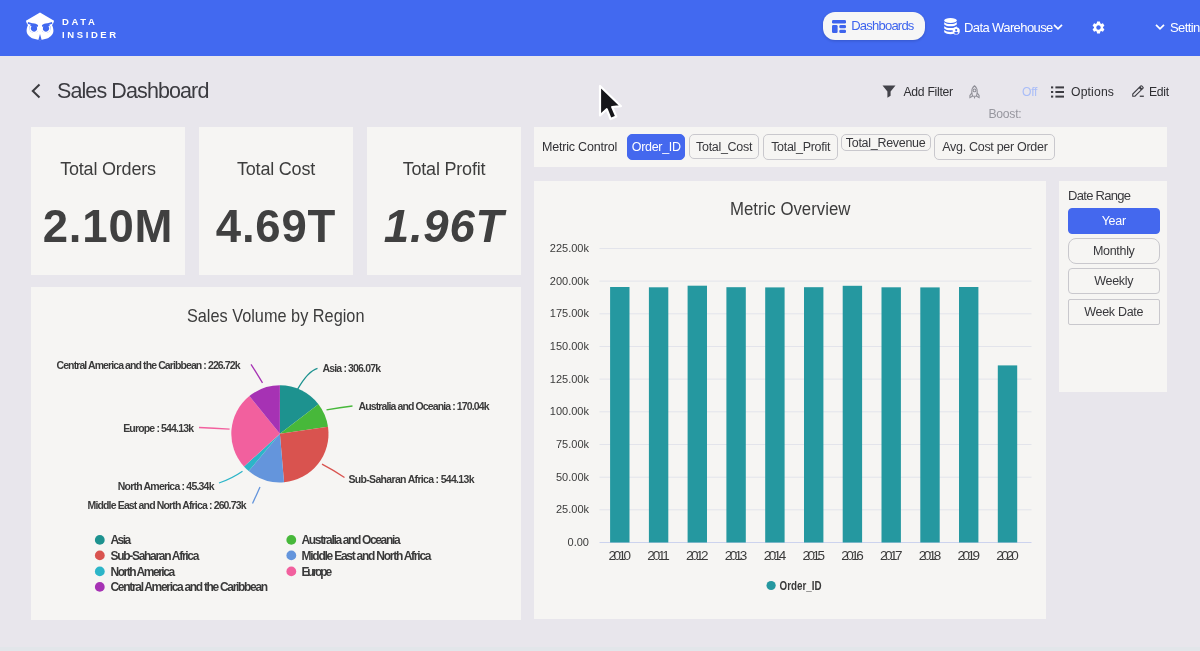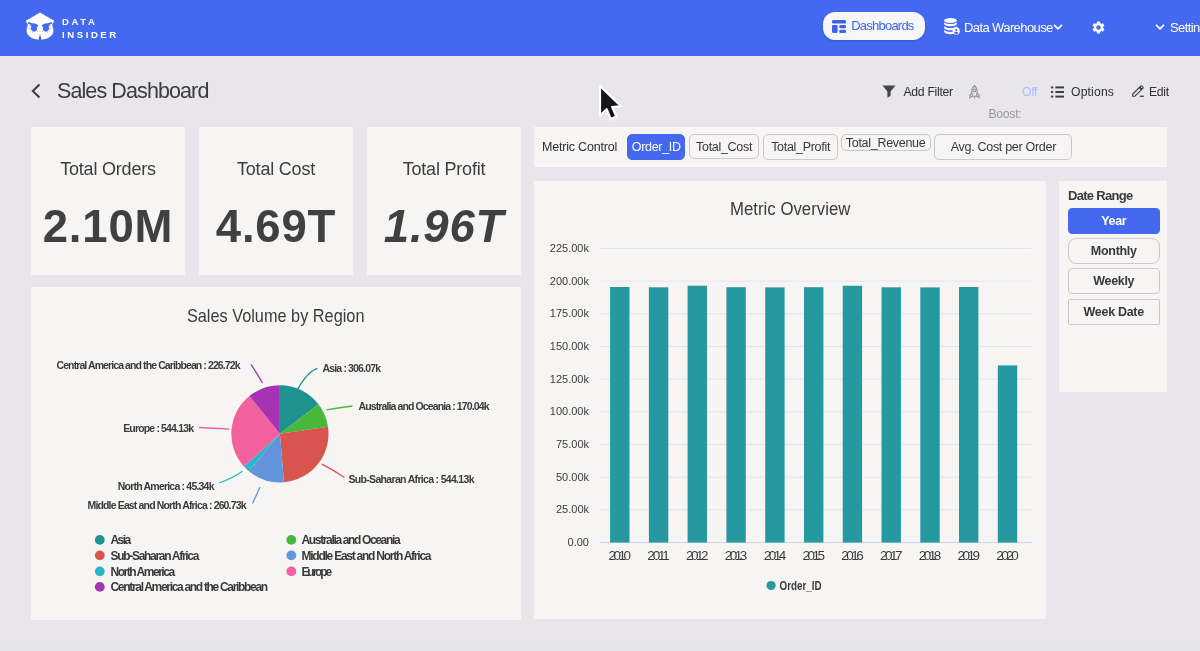--- a/index.html
+++ b/index.html
@@ -119,24 +119,24 @@
   <div class="statlbl" style="top:32px;">Total Profit</div>
   <div class="statval" style="top:74.5px;font-style:italic;">1.96T</div>
 </div>
 
 <div class="card" style="left:533.5px;top:126.7px;width:633.3px;height:40.5px;">
   <span class="abs" style="left:8.5px;top:13.5px;font-size:12.5px;color:#2f2f33;letter-spacing:-0.2px;">Metric Control</span>
   <div class="btn sel" style="left:93.6px;top:7.8px;width:58.3px;height:25.7px;">Order_ID</div>
   <div class="btn" style="left:155.4px;top:7.8px;width:70.4px;height:25px;">Total_Cost</div>
   <div class="btn" style="left:229.3px;top:7.8px;width:75.6px;height:25.7px;">Total_Profit</div>
   <div class="btn" style="left:307.1px;top:7.8px;width:90px;height:17px;">Total_Revenue</div>
-  <div class="btn" style="left:400.9px;top:7.8px;width:138px;height:25.7px;">Avg. Cost per Order</div>
-</div>
-
-<div class="card" style="left:1059px;top:181px;width:107.8px;height:211px;font-weight:bold;">
+  <div class="btn" style="left:400.9px;top:7.8px;width:121px;height:25.7px;">Avg. Cost per Order</div>
+</div>
+
+<div class="card" style="left:1059px;top:181px;width:107.8px;height:211px;">
   <span class="abs" style="left:9px;top:7px;font-size:13px;color:#3a3a3e;letter-spacing:-0.7px;">Date Range</span>
   <div class="btn sel" style="left:8.5px;top:27.2px;width:92.5px;height:25.5px;border-radius:4px;">Year</div>
   <div class="btn" style="left:8.5px;top:57.3px;width:92.5px;height:25.5px;border-radius:8px;">Monthly</div>
   <div class="btn" style="left:8.5px;top:87.3px;width:92.5px;height:25.5px;border-radius:4px;">Weekly</div>
   <div class="btn" style="left:8.5px;top:118px;width:92.5px;height:25.5px;border-radius:2px;">Week Date</div>
 </div>
 
 <div class="card" style="left:31px;top:286.6px;width:489.5px;height:333px;">
 <svg width="489" height="333" viewBox="0 0 489 333" font-family="Liberation Sans, sans-serif">
   <text x="244.7" y="35.2" text-anchor="middle" font-size="19" fill="#3c3c3c" textLength="177.5" lengthAdjust="spacingAndGlyphs">Sales Volume by Region</text>

